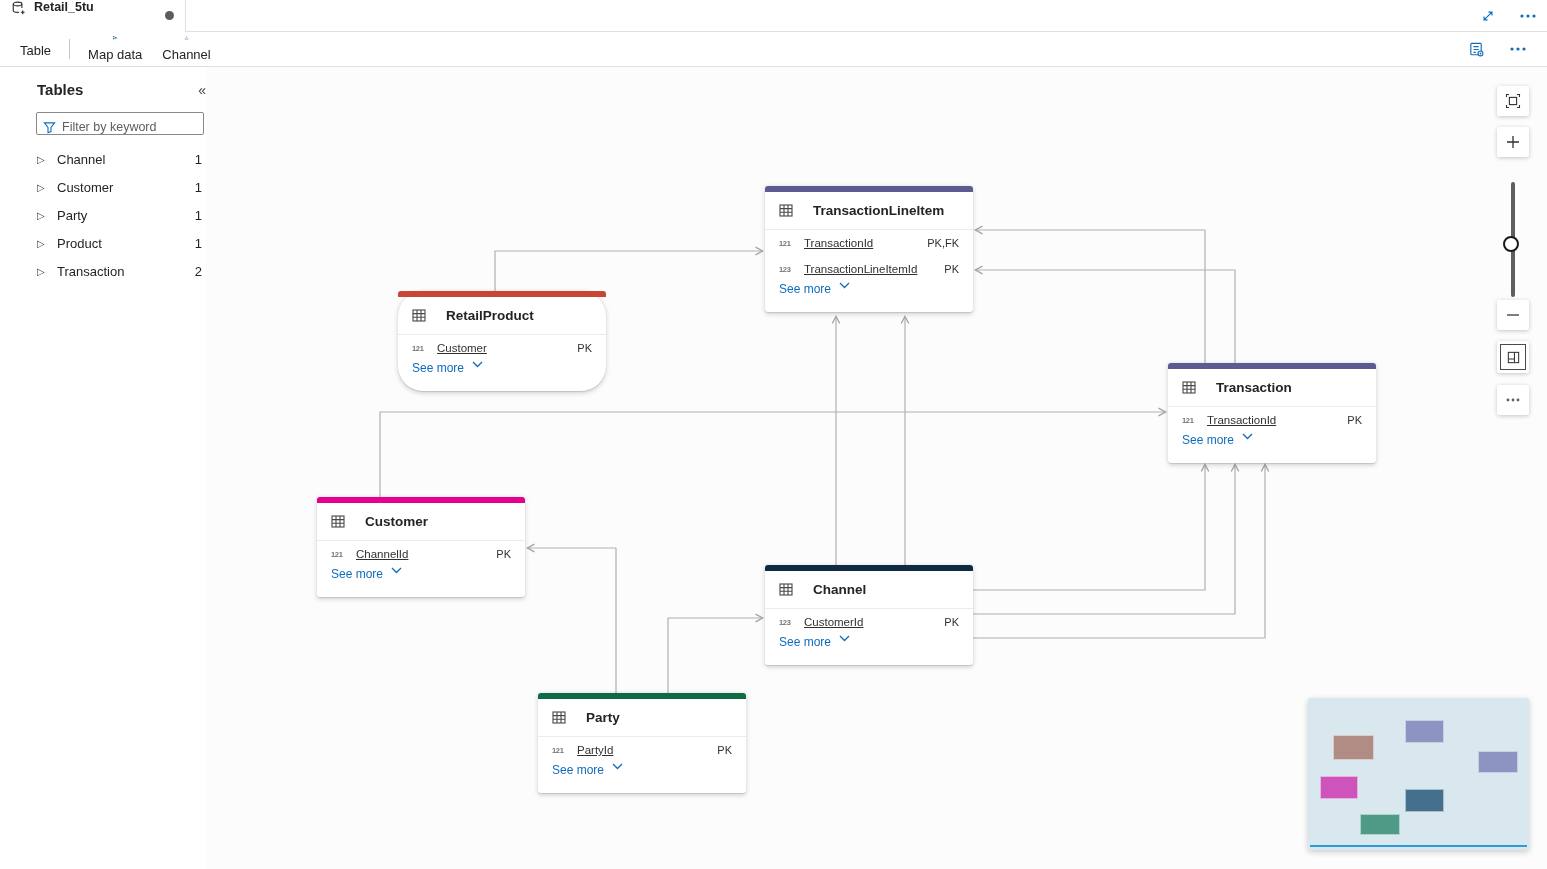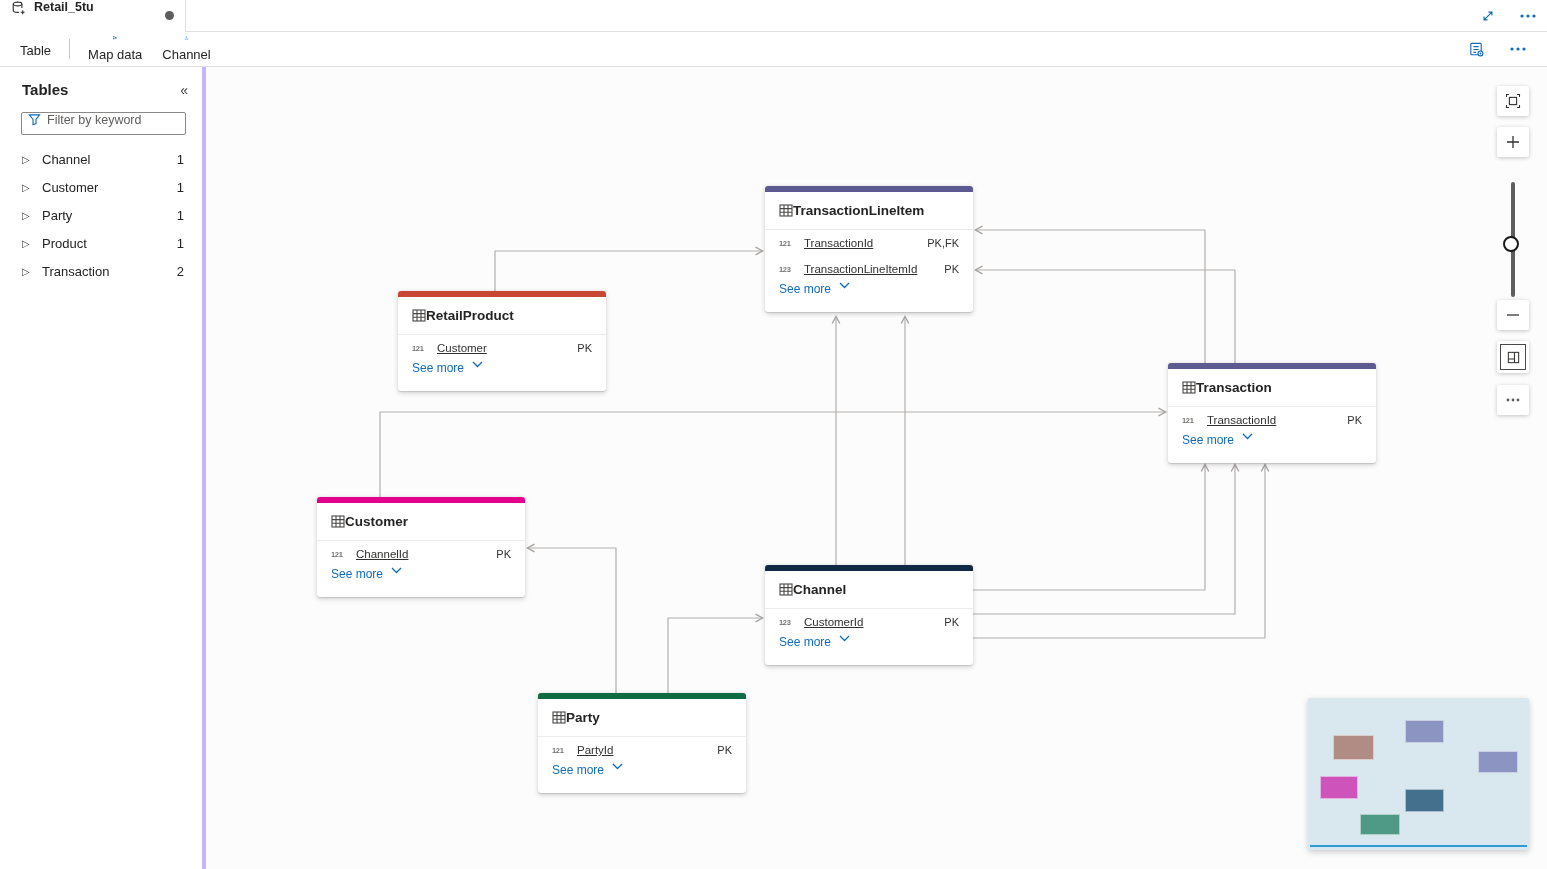--- a/index.html
+++ b/index.html
@@ -22,47 +22,47 @@
   
   .cmdbar { position:absolute; left:0; top:32px; width:1547px; height:35px; background:#fff;
     border-bottom:1px solid #e1dfdd; display:flex; align-items:center; padding:0 14px; }
   .cmd { display:flex; align-items:center; gap:7px; font-size:13px; color:#242424;
     background:none; border:none; cursor:pointer; padding:0 6px; height:26px;flex-direction:column; }
   .cmd-sep { width:1px; height:20px; background:#c8c6c4; margin:0 12px; }
   .cmd-chevron { font-size:9px; color:#605e5c; margin-left:2px; }
   .cmdbar-right { margin-left:auto; display:flex; align-items:center; gap:20px; padding-right:4px; }
 
   
-  .sidebar { position:absolute; left:0; top:67px; width:206px; height:802px; background:#fff;
-    border-right:4px solid #c4b5fd; }
+  .sidebar { position:absolute; left:15px; top:67px; width:206px; height:802px; background:#fff;
+    border-right:1px solid #c4b5fd; }
   .sidebar-head { display:flex; align-items:center; justify-content:space-between;
     padding:14px 14px 0 22px; }
   .sidebar-title { font-size:15px; font-weight:700; color:#242424; }
   .collapse-gly { font-size:14px; color:#424242; cursor:pointer; }
   .filterbox { margin:14px 16px 0 21px; height:23px; border:1px solid #8a8886; border-radius:2px;
-    display:flex; align-items:flex-start; padding:0 6px; gap:6px; background:#fff; }
+    display:flex; align-items:flex-end; padding:0 6px; gap:6px; background:#fff; }
   .filterbox input { border:none; outline:none; font-size:12.5px; width:130px;
     font-family:"Liberation Sans", sans-serif; color:#242424; background:transparent; }
   .filterbox input::placeholder { color:#605e5c; }
   .tbl-list { margin-top:10px; }
   .tbl-row { display:flex; align-items:center; height:28px; padding:0 18px 0 22px;
     cursor:pointer; font-size:13px; color:#242424; }
   .exp { width:20px; font-size:10px; color:#424242; }
   .tbl-lbl { flex:1; }
   .tbl-cnt { font-size:13px; color:#242424; }
 
   
   .canvas { position:absolute; left:206px; top:67px; width:1341px; height:802px;
     background:#fcfcfc; overflow:hidden; }
   .edges { position:absolute; left:0; top:0; width:100%; height:100%; }
 
   .entity { position:absolute; width:208px; background:#fff; border-radius:3px;
     box-shadow:0 1.6px 5px rgba(0,0,0,.18), 0 .3px .9px rgba(0,0,0,.11); cursor:move; }
   .entity-topbar { height:6px; border-radius:3px 3px 0 0; }
-  .entity-head { display:flex; align-items:center; gap:0; height:38px; padding:0 14px;
+  .entity-head { display:flex; align-items:center; gap:20px; height:38px; padding:0 14px;
     border-bottom:1px solid #edebe9; }
   .entity-name { font-size:13.5px; font-weight:700; color:#242424; }
   .fieldrow { display:flex; align-items:center; height:26px; padding:0 14px; gap:9px; }
   .ficon { font-size:7.5px; letter-spacing:-0.3px; color:#757370; font-weight:700; width:16px; }
   .fname { font-size:11.5px; color:#323130; flex:1;text-decoration:underline; }
   .fkey { font-size:11px; color:#323130; }
   .seemore { display:flex; align-items:flex-start; gap:8px; height:30px; padding:0 14px;
     color:#0f6cbd; font-size:12px; cursor:pointer; }
 
   
@@ -238,21 +238,21 @@
           <span class="fname">TransactionLineItemId</span>
           <span class="fkey">PK</span>
         </div>
         <div class="seemore">
           <span>See more</span>
           <svg width="11" height="7" viewBox="0 0 11 7" fill="none" stroke="#0f6cbd" stroke-width="1.3">
             <path d="M1 1l4.5 4.5L10 1"></path>
           </svg>
         </div>
       </div>
-      <div class="entity" style="left: 192px; top: 224px;">
+      <div class="entity" style="left: 192px; top: 224px; border-radius: 25px;">
         <div class="entity-topbar" style="background:#C74634"></div>
         <div class="entity-head">
           <svg width="14" height="13" viewBox="0 0 14 13" fill="none" stroke="#4a4846" stroke-width="1.1">
             <rect x="1" y="1" width="12" height="11"></rect>
             <path d="M1 4.6h12M1 8.2h12M5 1v11M9 1v11"></path>
           </svg>
           <span class="entity-name">RetailProduct</span>
         </div>
         <div class="fieldrow">
           <span class="ficon">121</span>

